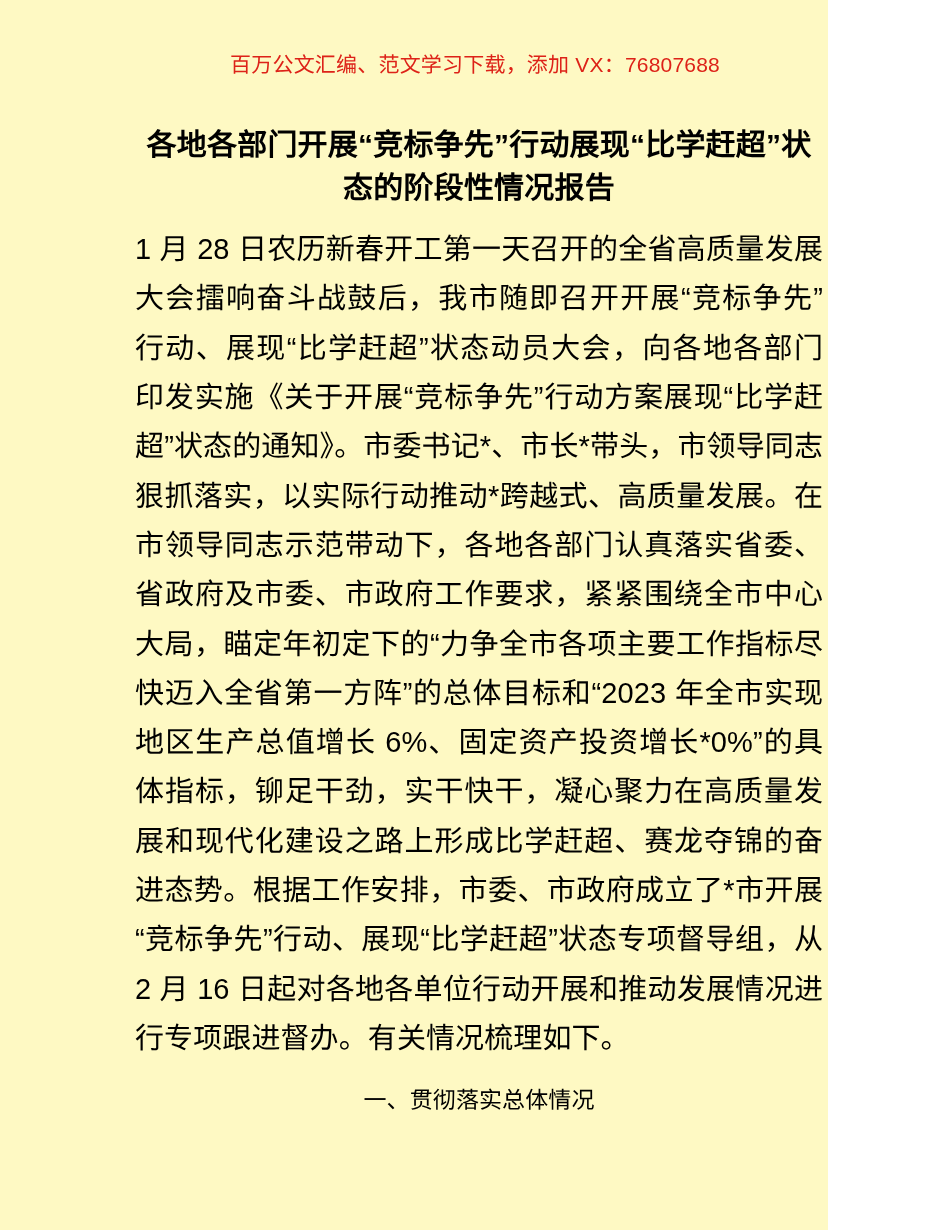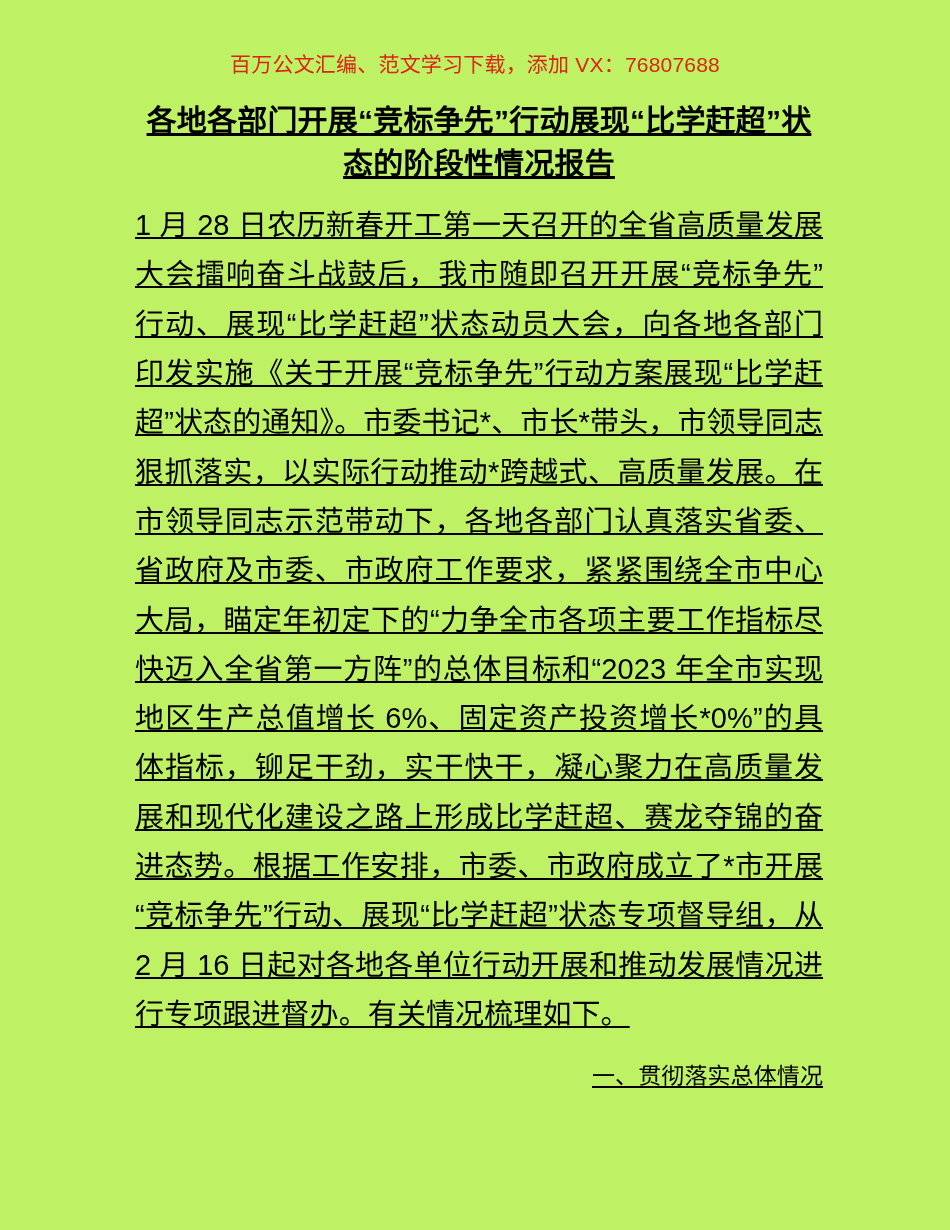--- a/index.html
+++ b/index.html
@@ -12,23 +12,23 @@
     width: 950px;
     height: 1230px;
     font-family: "Liberation Sans", "DejaVu Sans", sans-serif;
     color: #000000;
     -webkit-font-smoothing: antialiased;
     overflow: hidden;
   }
 
   .page {
     position: relative;
-    width: 950px;
+    width: 828px;
     height: 1230px;
-    background: #bef264;
+    background: #fef9c3;
     box-sizing: border-box;
   }
 
   
   .promo-header {
     position: absolute;
     top: 52px;
     left: 0;
     width: 950px;
     text-align: center;
@@ -36,24 +36,23 @@
     font-size: 21px;
     font-weight: 400;
     letter-spacing: 0.2px;
     line-height: 1.25;
     white-space: nowrap;
   }
 
   
   .doc {
     position: absolute;
-    top: 100px;
+    top: 124px;
     left: 135px;
     width: 688px;
-    text-decoration: underline;
   }
 
   .doc-title {
     font-size: 30px;
     font-weight: bold;
     line-height: 1.42;
     text-align: center;
     margin: 0 0 16px 0;
     letter-spacing: 0.2px;
     padding: 0 4px;
@@ -67,21 +66,21 @@
     text-justify: inter-ideograph;
     margin: 0 0 14px 0;
     letter-spacing: 0.1px;
   }
 
   .section-heading {
     font-size: 23px;
     font-weight: 400;
     line-height: 1.70;
     margin: 18px 0 14px 0;
-    text-align: right;
+    text-align: center;
     letter-spacing: 0.1px;
   }
 </style>
 </head>
 <body>
 
 <div class="page">
 
   <div class="promo-header">百万公文汇编、范文学习下载，添加 VX：76807688</div>
 

